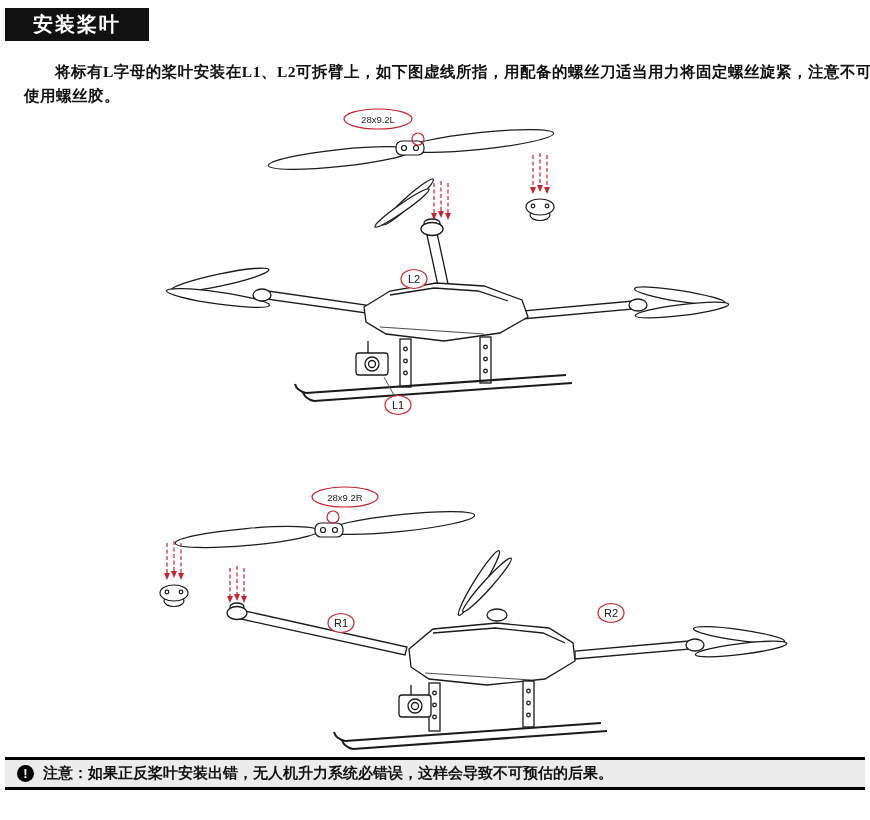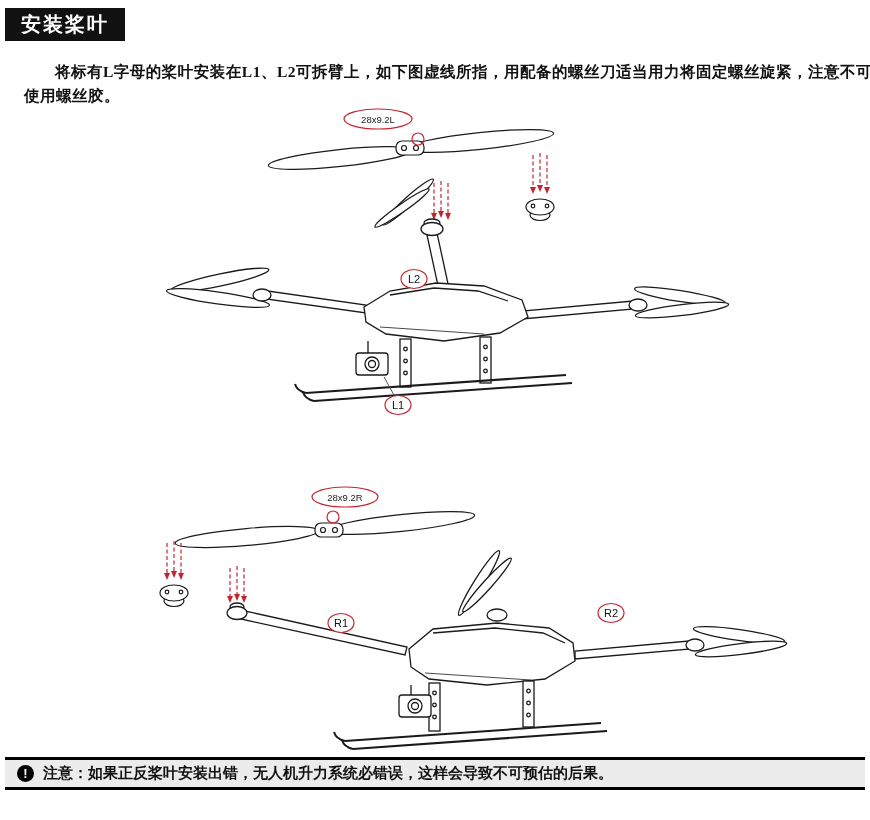--- a/index.html
+++ b/index.html
@@ -2,21 +2,21 @@
 <html><head>
 <meta charset="utf-8">
 <style>
   html,body{margin:0;padding:0;background:#fff;}
   .page{
     position:relative;width:870px;height:820px;background:#ffffff;overflow:hidden;
     font-family:"Liberation Serif", serif;color:#111;
   }
   .section-header{
     position:absolute;left:5px;top:8px;background:#111;color:#fff;
-    font-size:20px;font-weight:bold;padding:3px 16px;letter-spacing:2px;
+    font-size:20px;font-weight:bold;padding:3px 28px;letter-spacing:2px;
   }
   .para{
     position:absolute;left:8px;width:854px;margin:16px;
     font-size:15.5px;font-weight:bold;line-height:1.55;text-indent:2em;
     letter-spacing:0.5px;
   }
   #para-l{top:44px;}
   #para-r{top:426px;}
   .figure{position:absolute;text-align:right;}
   #figure-l{left:128px;top:103px;width:620px;height:315px;}

